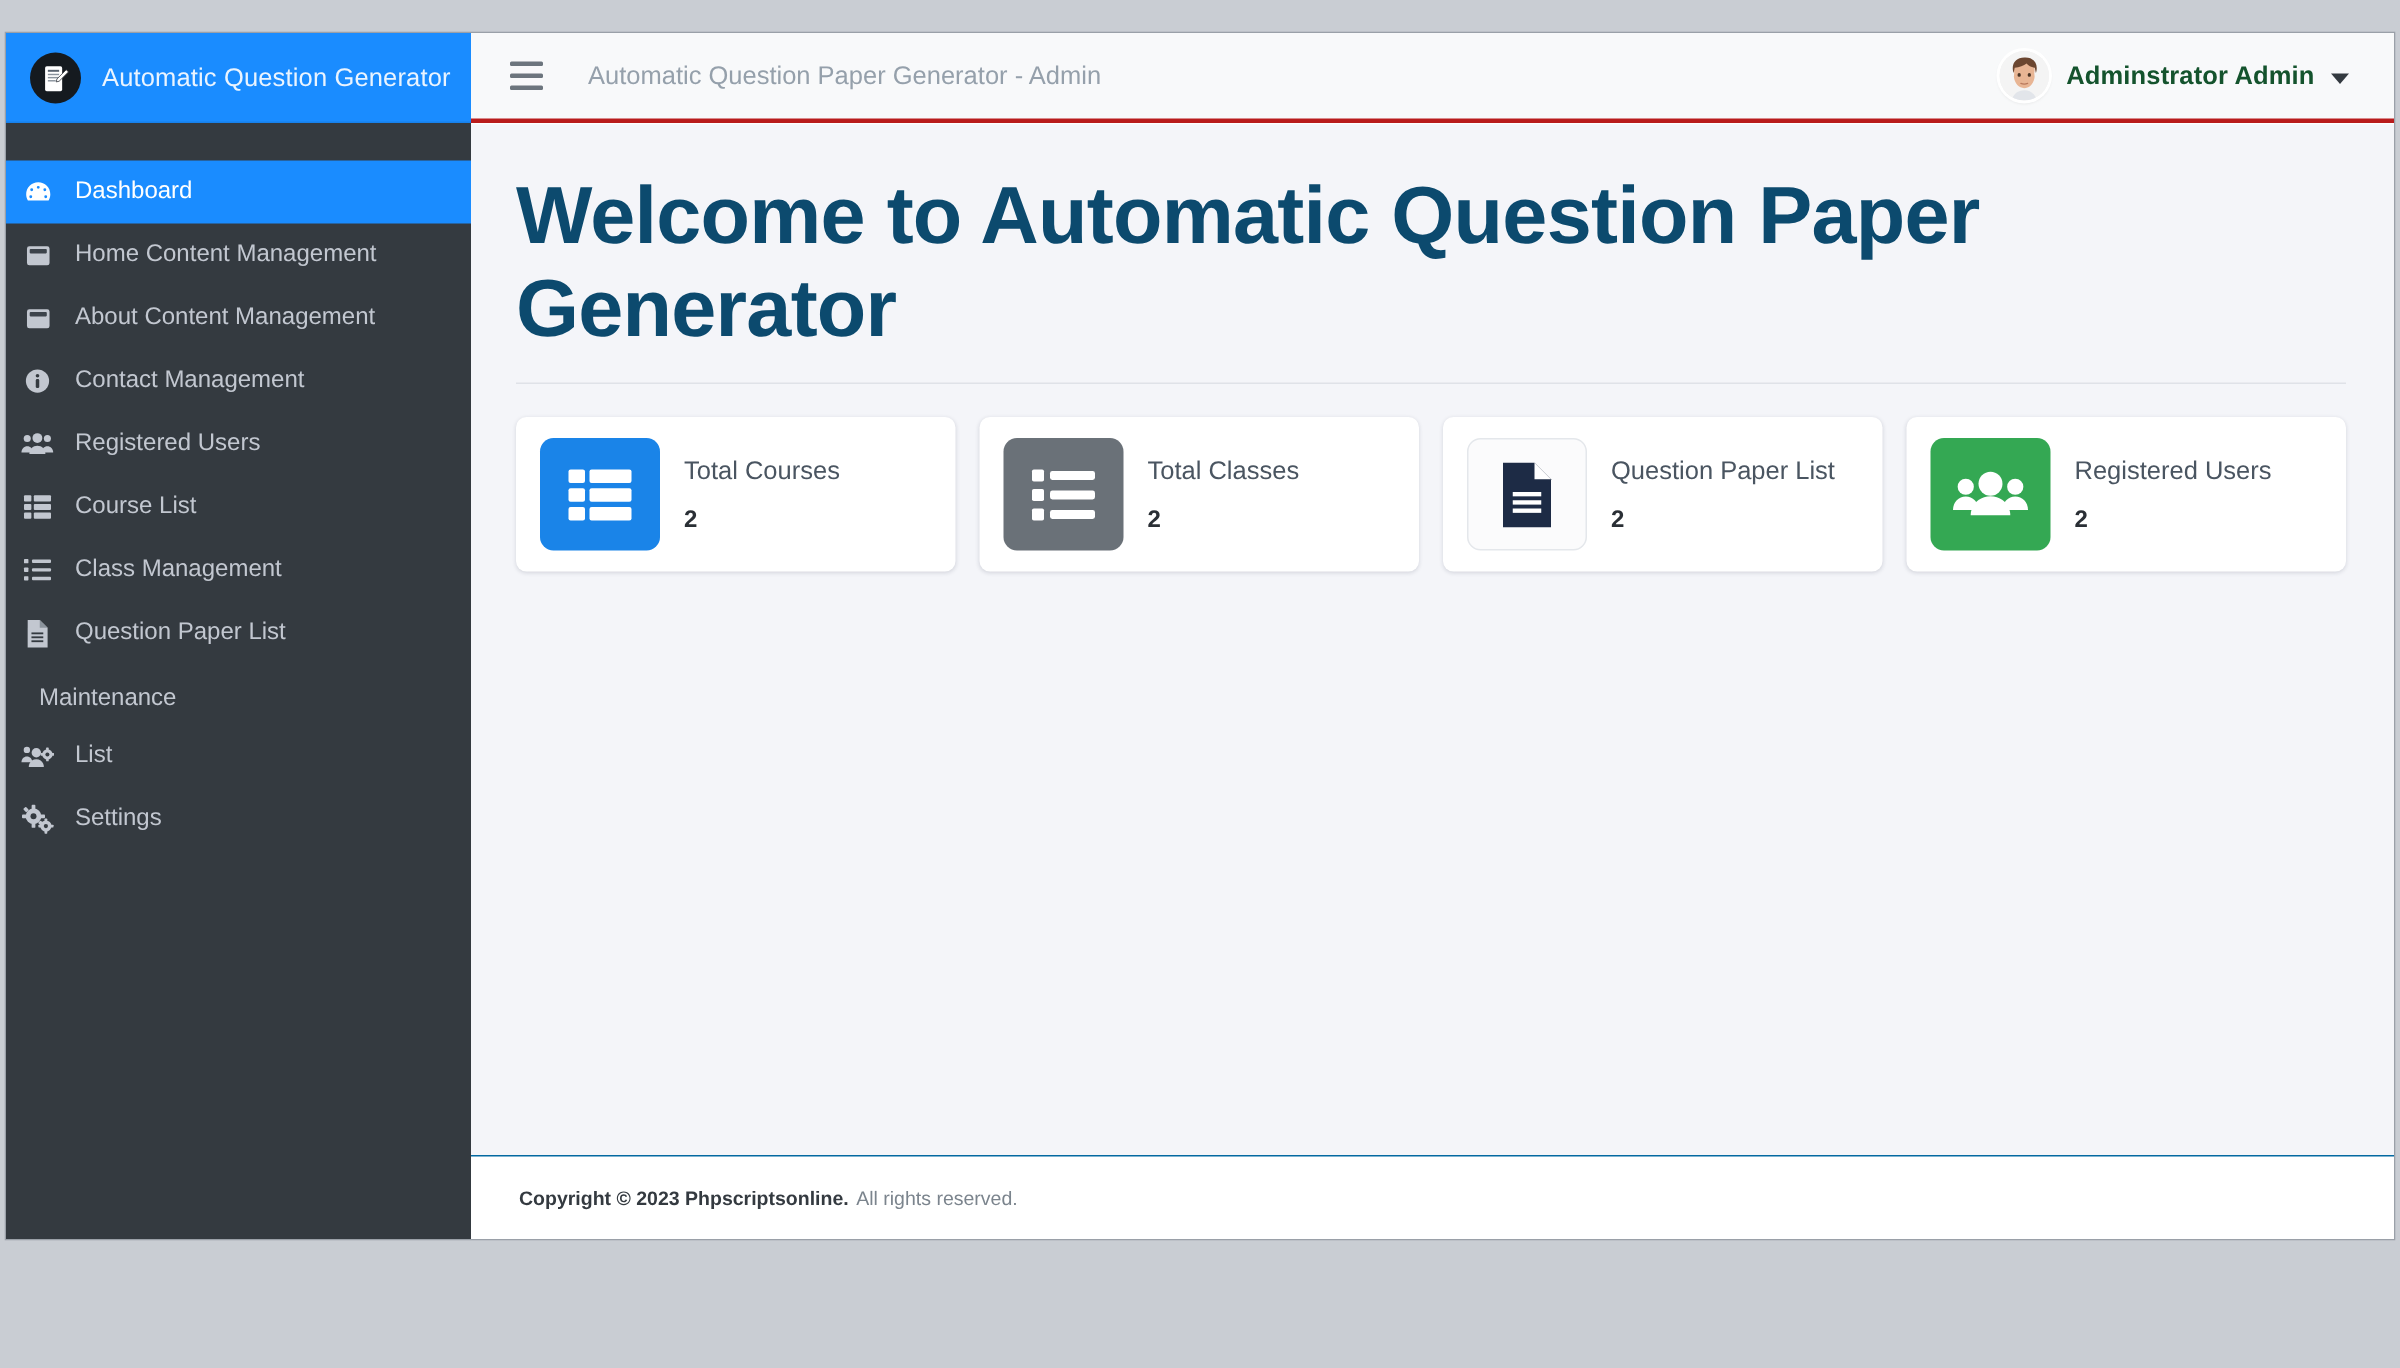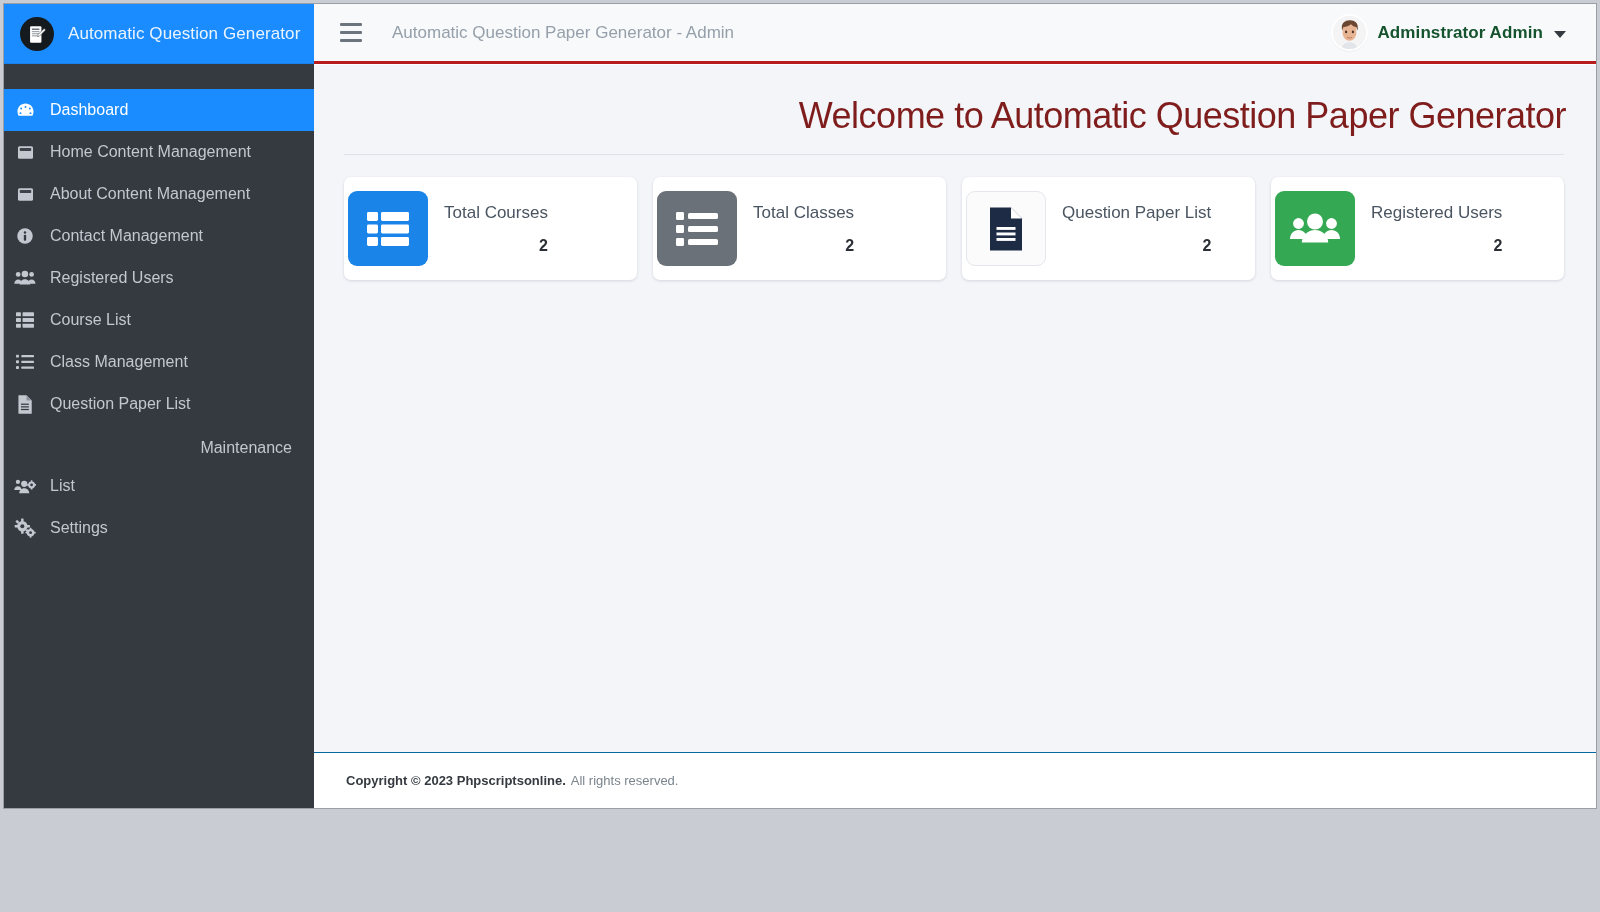--- a/index.html
+++ b/index.html
@@ -4,27 +4,26 @@
 <style>
   * { box-sizing: border-box; margin: 0; padding: 0; }
   html, body {
     width: 1600px; height: 912px;
     font-family: "Liberation Sans", sans-serif;
     background: #c9cdd3;
     overflow: hidden;
   }
   #frame {
     position: absolute;
-    left: 3px; top: 3px;
+    left: 3px; top: 21px;
     width: 1594px; height: 806px;
     border: 1px solid #9aa0a8;
     background: #f4f5f9;
     overflow: hidden;
     display: flex;
-    text-align: right;
   }
 
   
   #sidebar {
     width: 310px;
     flex: 0 0 310px;
     background: #343a40;
     color: #c2c7d0;
     display: flex;
     flex-direction: column;
@@ -146,23 +145,23 @@
   }
 
   
   #content {
     flex: 1 1 auto;
     overflow: hidden;
     padding: 22px 30px 0 22px;
     background: #f4f5f9;
   }
   .page-title {
-    font-size: 36px;
-    font-weight: normal;
-    color: #7f1d1d;
+    font-size: 54px;
+    font-weight: bold;
+    color: #0c4a6e;
     letter-spacing: -.5px;
     line-height: 1.15;
     padding: 8px 0 18px 8px;
   }
   .divider {
     height: 1px;
     background: #dfe2e8;
     margin: 0 2px 22px 8px;
   }
 
@@ -173,21 +172,21 @@
     padding-right: 2px;
   }
   .card {
     flex: 1 1 0;
     background: #ffffff;
     border-radius: 7px;
     box-shadow: 0 1px 3px rgba(25,35,60,.15);
     display: flex;
     align-items: center;
     gap: 16px;
-    padding: 14px 4px;
+    padding: 14px 16px;
     min-width: 0;
     cursor: pointer;
   }
   .card-icon {
     width: 80px; height: 75px;
     border-radius: 9px;
     display: flex; align-items: center; justify-content: center;
     flex: 0 0 80px;
   }
   .card-icon.blue   { background: #1a84e8; }

